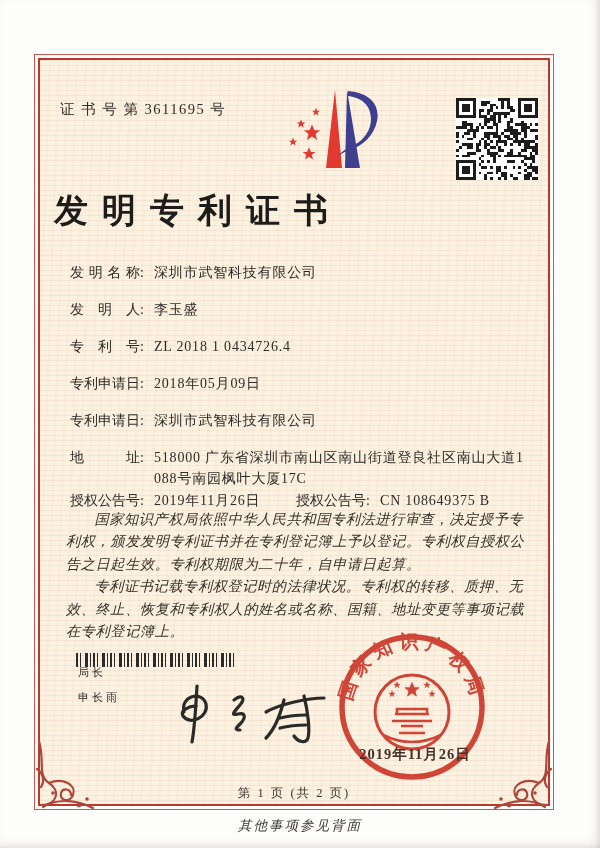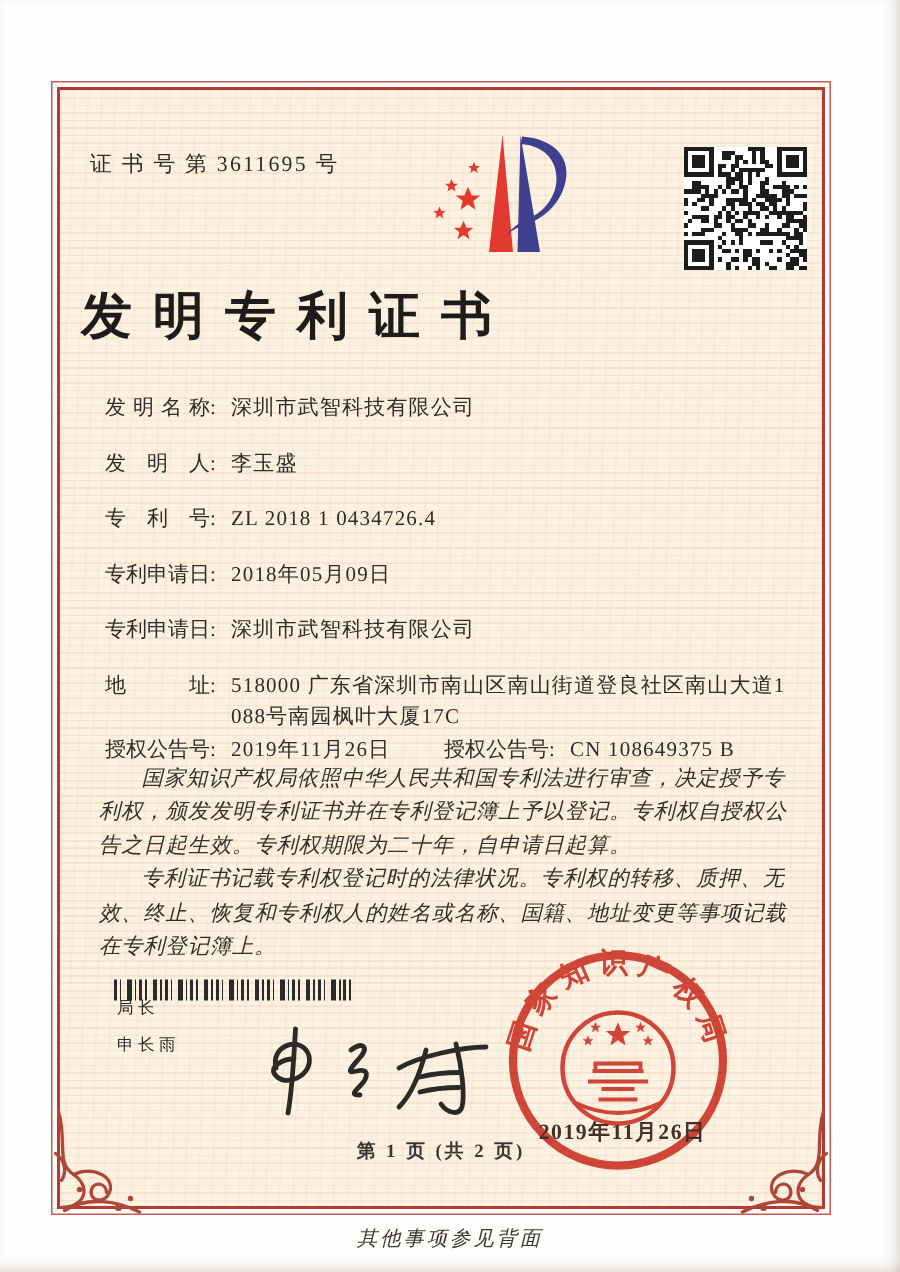--- a/index.html
+++ b/index.html
@@ -68,22 +68,22 @@
     font-family:Liberation Serif, serif; }
   .director div { line-height:25px; }
   .signature { position:absolute; left:122px; top:618px; width:180px; height:76px; }
   .seal { position:absolute; left:295px; top:570px; width:154px; height:154px; mix-blend-mode:multiply; }
   .seal svg { opacity:.92; }
   .seal-date {
     position:absolute; left:300px; top:685px; width:150px;
     text-align:center; font-size:14.5px; color:#44302a; letter-spacing:1px; font-weight:600;
   }
   .page-info {
-    position:absolute; left:0; right:0; top:699px;
-    text-align:center; font-size:12.5px; color:#3a3632; letter-spacing:2px;font-weight:bold;
+    position:absolute; left:0; right:0; top:725px;
+    text-align:center; font-size:12.5px; color:#3a3632; letter-spacing:2px;
   }
   .corner { position:absolute; width:76px; height:76px; }
   .corner.bl { left:-7px; bottom:-7px; }
   .corner.br { right:-7px; bottom:-7px; transform:scaleX(-1); }
   .back-note {
     position:absolute; left:0; right:0; top:817px;
     text-align:center; font-size:13.5px; color:#3d382f;
     font-style:italic; letter-spacing:2px;
   }
 </style>

